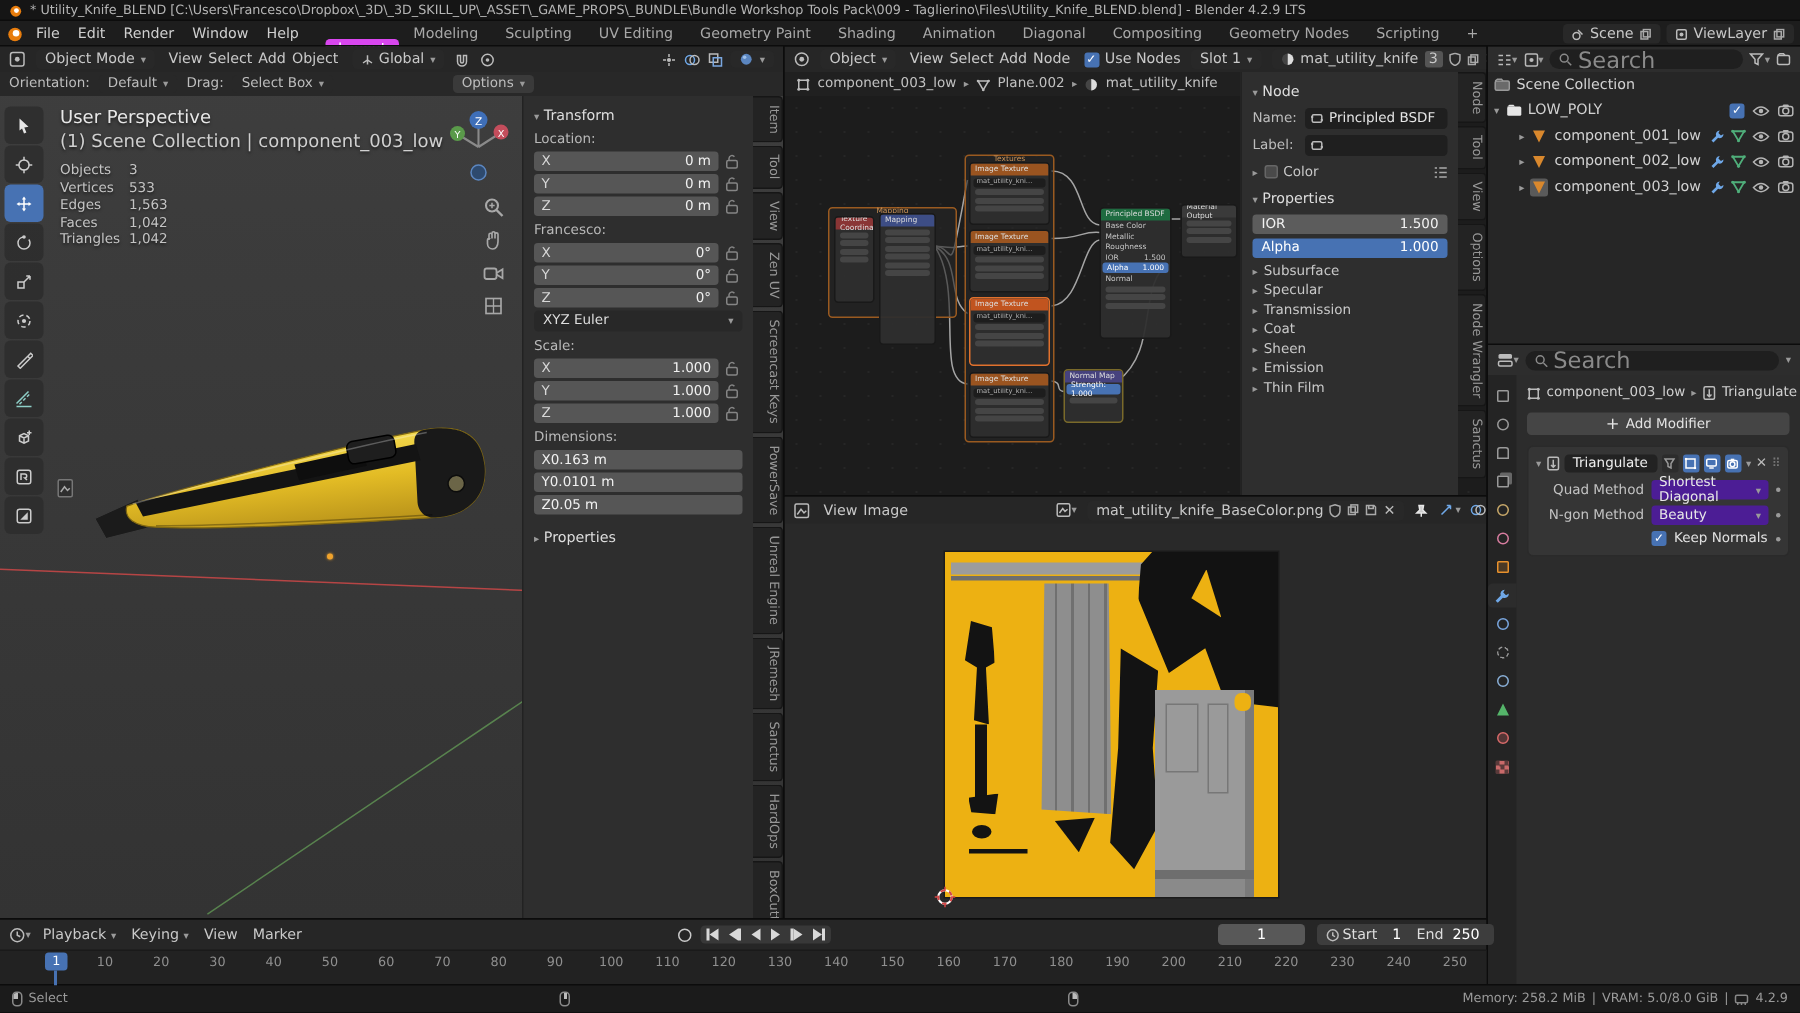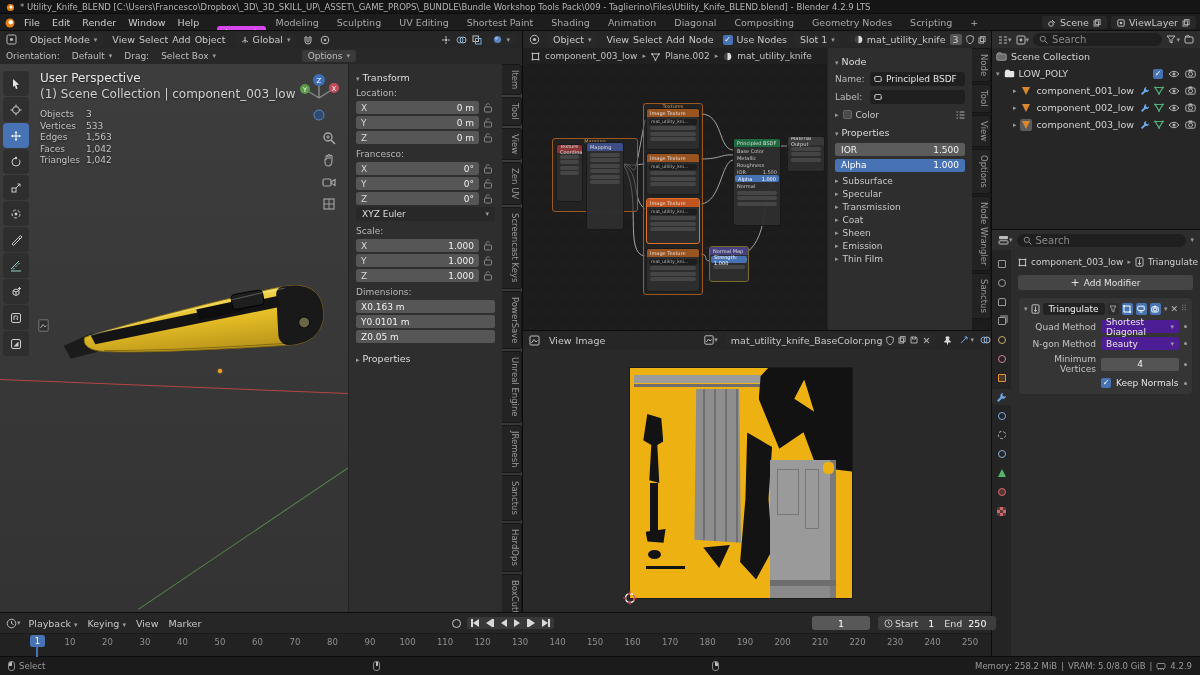--- a/index.html
+++ b/index.html
@@ -82,21 +82,21 @@
 
   
   #imged { left:523px; top:331px; width:468px; height:281px; background:#292929; overflow:hidden; }
   #texture { position:absolute; left:107px; top:37px; width:222px; height:230px; background:#edb112; box-shadow:0 0 0 1px #00000055; }
   #texture > div { position:absolute; }
   .cursor2d { position:absolute; left:-7px; bottom:-7px; width:14px; height:14px; }
 
   
   #outliner { left:992px; top:31px; width:208px; height:199px; background:#262626; }
   #outliner .hdr { background:#2d2d2d; gap:4px; }
-  .search { flex:1; height:13px; background:#1f1f1f; border-radius:7px; display:flex; align-items:center; gap:4px; padding:0 6px; color:#8a8a8a; font-size:10px; }
+  .search { flex:1; height:13px; background:#1f1f1f; border-radius:7px; display:flex; align-items:center; gap:4px; padding:0 6px; color:#8a8a8a; font-size:15px; }
   .o-row { display:flex; align-items:center; gap:4px; height:17px; padding:0 4px; font-size:9.5px; color:#d2d2d2; }
   .o-right { margin-left:auto; display:flex; gap:5px; align-items:center; }
   .o-ind { width:13px; }
   .tri-obj { width:0; height:0; border-left:4.5px solid transparent; border-right:4.5px solid transparent; border-top:8px solid #d9882d; }
   .o-row:last-of-type .obj-wrap { background:#5a5a5a; border-radius:2px; }
   .obj-wrap { padding:2px; display:flex; }
   .chk { width:10px; height:10px; background:#4772b3; border-radius:2px; color:#fff; font-size:8px; line-height:10px; text-align:center; }
 
   
   #props { left:992px; top:230px; width:208px; height:426px; background:#2c2c2c; }
@@ -172,21 +172,21 @@
   <span class="ico">
     <svg width="12" height="12" viewBox="0 0 12 12">
         <circle cx="6" cy="6" r="4.5" fill="#e87d0d"></circle>
         <circle cx="6.7" cy="5.2" r="2.2" fill="#fff"></circle>
       </svg>
   </span>
   <span><span class="menu">File</span><span class="menu">Edit</span><span class="menu">Render</span><span class="menu">Window</span><span class="menu">Help</span></span>
   <span style="width:8px"></span>
   <span class="ws active">Layout</span>
   <span style="display:contents"></span>
-  <span style="display:contents"><span class="ws">Modeling</span><span class="ws">Sculpting</span><span class="ws">UV Editing</span><span class="ws">Shortest Paint</span><span class="ws">Shading</span><span class="ws">Animation</span><span class="ws">Diagonal</span><span class="ws">Compositing</span><span class="ws">Geometry Nodes</span><span class="ws">Scripting</span></span>
+  <span style="display:contents"><span class="ws">Modeling</span><span class="ws">Sculpting</span><span class="ws">UV Editing</span><span class="ws">Geometry Paint</span><span class="ws">Shading</span><span class="ws">Animation</span><span class="ws">Diagonal</span><span class="ws">Compositing</span><span class="ws">Geometry Nodes</span><span class="ws">Scripting</span></span>
   <span class="ws">+</span>
   <span id="topbar-right">
     <span class="pill pill-dark">
       <span class="ico">
           <svg width="8" height="8" viewBox="0 0 8 8">
             <circle cx="3" cy="5" r="2.3" fill="none" stroke="#bbb"></circle>
             <path d="M4 1 L7 4" stroke="#bbb"></path>
           </svg>
         </span>
       <span>Scene</span>
@@ -1316,25 +1316,20 @@
       </div>
       <div class="m-row">
         <span class="m-lab">N-gon Method</span>
         <span class="m-dd">
             <span>Beauty</span>
             <span class="caret" style="margin-left:auto">▾</span>
           </span>
         <span class="adot"></span>
       </div>
       <div class="m-row">
-        <span class="m-lab">Minimum Vertices</span>
-        <span class="m-num">4</span>
-        <span class="adot"></span>
-      </div>
-      <div class="m-row">
         <span class="m-lab"></span>
         <span style="flex:1;display:flex;align-items:center;gap:5px">
           <span class="chk">✓</span>
           <span style="color:#e2e2e2">Keep Normals</span>
         </span>
         <span class="adot"></span>
       </div>
     </div>
   </div>
 </div>

